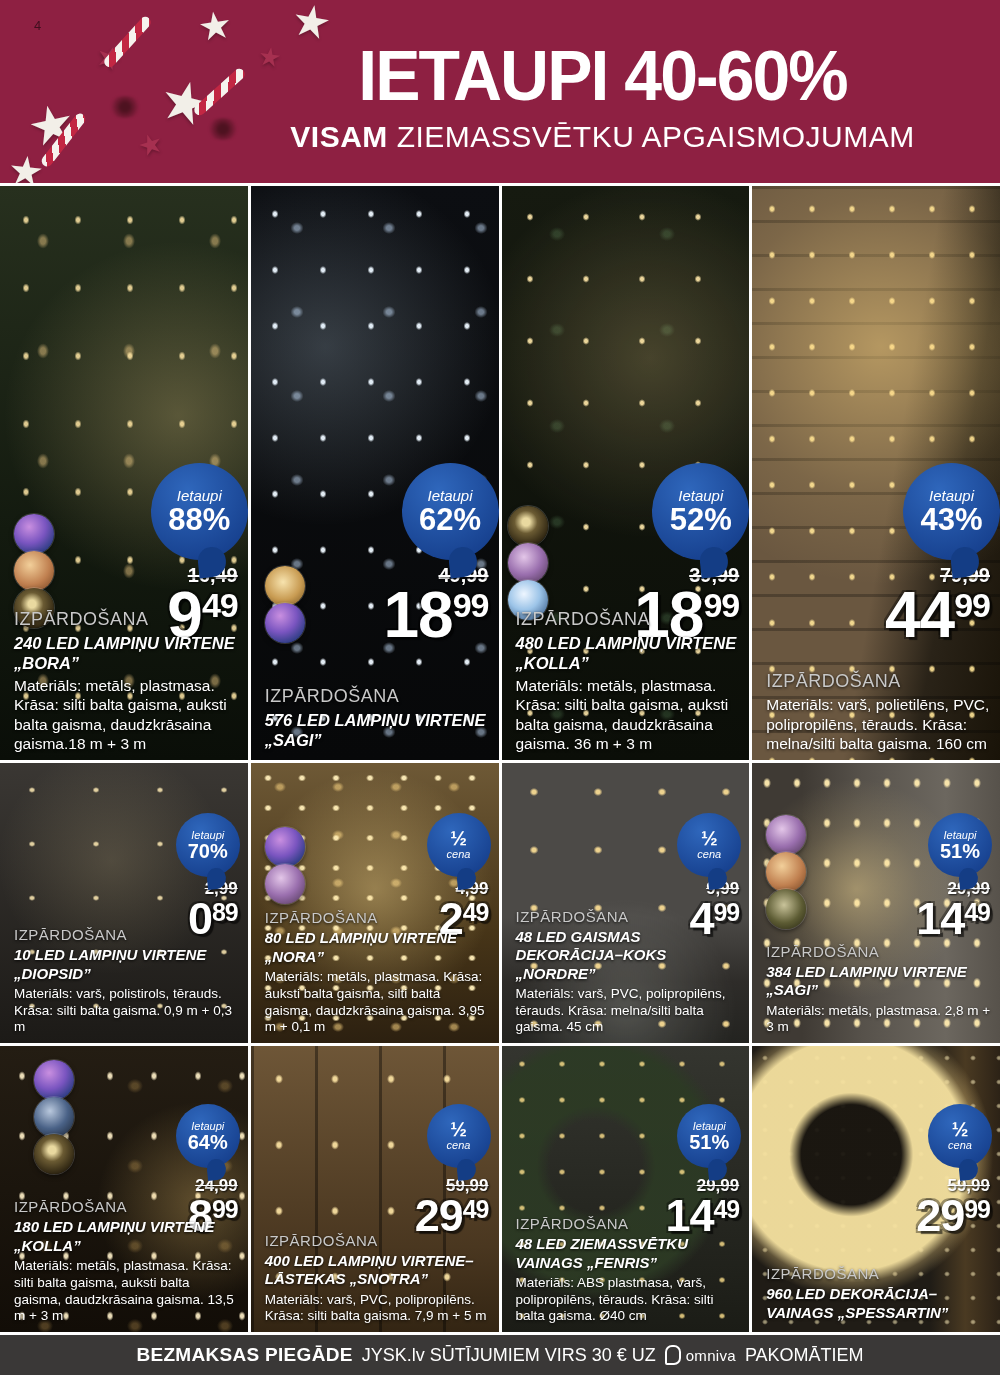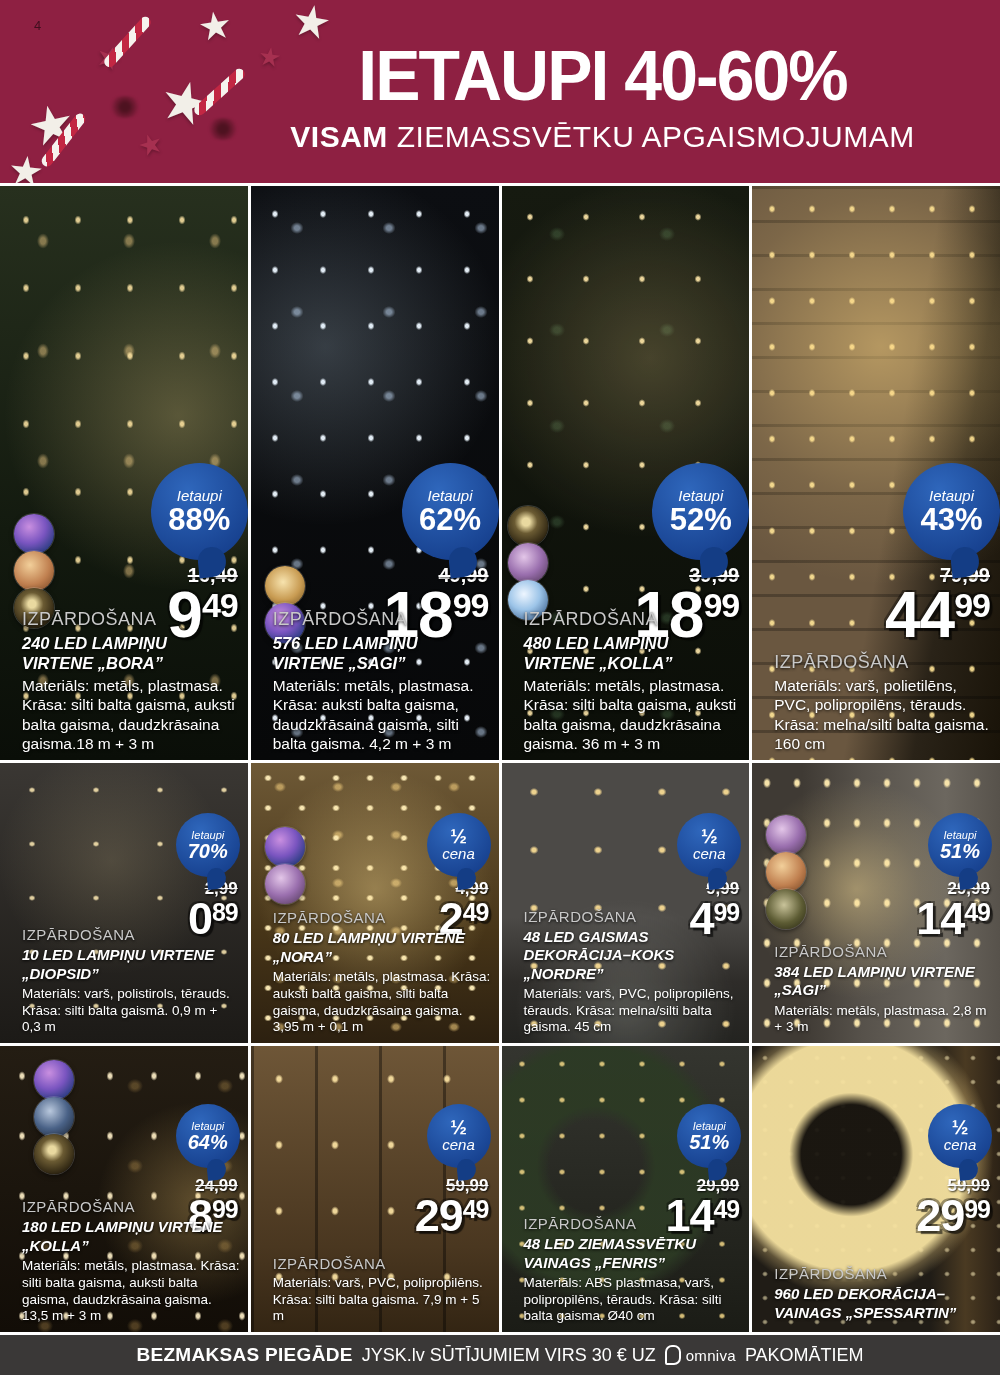--- a/index.html
+++ b/index.html
@@ -63,45 +63,45 @@
   .badge::after { content:""; position:absolute; background:#143d85;
     border-radius:55% 55% 60% 0; transform:rotate(-6deg); }
   .tall .badge { width:97px; height:97px; right:0; top:277px; }
   .tall .badge::after { width:28px; height:30px; bottom:-17px; right:22%; }
   .short .badge { width:64px; height:64px; right:8px; top:50px; }
   .short .badge::after { width:19px; height:21px; bottom:-12px; right:22%; }
   .r3 .badge { top:58px; }
   .badge .b1 { font-style:italic; font-size:15px; line-height:1.1; }
   .badge .b2 { font-weight:700; font-size:31px; line-height:1; }
   .short .badge .b1 { font-size:11px; }
-  .short .badge .b2 { font-size:20px;font-style:italic; }
+  .short .badge .b2 { font-size:20px; }
   .badge.half .b1 { font-style:normal; font-weight:700; font-size:30px; line-height:.95; }
   .badge.half .b2 { font-style:italic; font-weight:400; font-size:17px; line-height:1.1; }
   .short .badge.half .b1 { font-size:20px; }
-  .short .badge.half .b2 { font-size:15px; }
+  .short .badge.half .b2 { font-size:11px; }
 
   
   .prices { position:absolute; right:10px; text-align:right; z-index:3; }
   .tall .prices { top:378px; }
   .short .prices { top:116px; }
   .r3 .prices { top:130px; }
   .old { font-weight:700; text-decoration:line-through; color:#fff;
     text-shadow:1px 1px 2px rgba(0,0,0,.8); }
   .tall .old { font-size:20px; }
   .short .old { font-size:17px; }
   .new { font-weight:700; display:flex; justify-content:flex-end; align-items:flex-start; line-height:.9;
     text-shadow:-2px -2px 0 rgba(0,0,0,.35), 2px -2px 0 rgba(0,0,0,.35), -2px 2px 0 rgba(0,0,0,.35), 3px 3px 1px rgba(0,0,0,.6);
     letter-spacing:-1px; }
   .tall .new .int { font-size:64px; }
   .tall .new .cents { font-size:34px; margin-top:3px; }
   .short .new .int { font-size:45px; }
   .short .new .cents { font-size:25px; margin-top:2px; }
 
   
-  .info { position:absolute; left:22px; right:8px; bottom:7px; z-index:3;
+  .info { position:absolute; left:14px; right:8px; bottom:7px; z-index:3;
     text-shadow:0 1px 3px rgba(0,0,0,.85); }
   .sale { color:#c9c9c9; letter-spacing:.5px; margin-bottom:3px; }
   .name { font-weight:700; line-height:1.22; margin-bottom:3px;font-style:italic; }
   .desc { line-height:1.24; }
   .tall .sale { font-size:18px; }
   .tall .name { font-size:16.5px; }
   .tall .desc { font-size:15.5px; }
   .short .sale { font-size:15px; }
   .short .name { font-size:15px; }
   .short .desc { font-size:13.5px; }
@@ -184,21 +184,20 @@
       <div class="prices">
         <div class="old">49,99</div>
         <div class="new">
             <span class="int">18</span>
             <span class="cents">99</span>
           </div>
       </div>
       <div class="info">
         <div class="sale">IZPĀRDOŠANA</div>
         <h3 class="name">576 LED LAMPIŅU VIRTENE „SAGI”</h3>
-        <p class="desc">Materiāls: metāls, plastmasa. Krāsa: auksti balta gaisma, daudzkrāsaina gaisma, silti balta gaisma. 4,2 m + 3 m</p>
       </div>
     </section>
 
     <section class="card tall">
       <div class="photo ph3"></div>
       <div class="variants" style="top:320px;left:6px">
         <span class="variant var-warmdark"></span>
         <span class="variant var-purple2"></span>
         <span class="variant var-cool"></span>
       </div>
@@ -361,20 +360,21 @@
       </div>
       <div class="prices">
         <div class="old">59,99</div>
         <div class="new">
             <span class="int">29</span>
             <span class="cents">49</span>
           </div>
       </div>
       <div class="info">
         <div class="sale">IZPĀRDOŠANA</div>
+        <h3 class="name">400 LED LAMPIŅU VIRTENE–LĀSTEKAS „SNOTRA”</h3>
         <p class="desc">Materiāls: varš, PVC, polipropilēns. Krāsa: silti balta gaisma. 7,9 m + 5 m</p>
       </div>
     </section>
 
     <section class="card short r3">
       <div class="photo ph11"></div>
       <div class="badge percent">
         <span class="b1">Ietaupi</span>
         <span class="b2">51%</span>
       </div>

